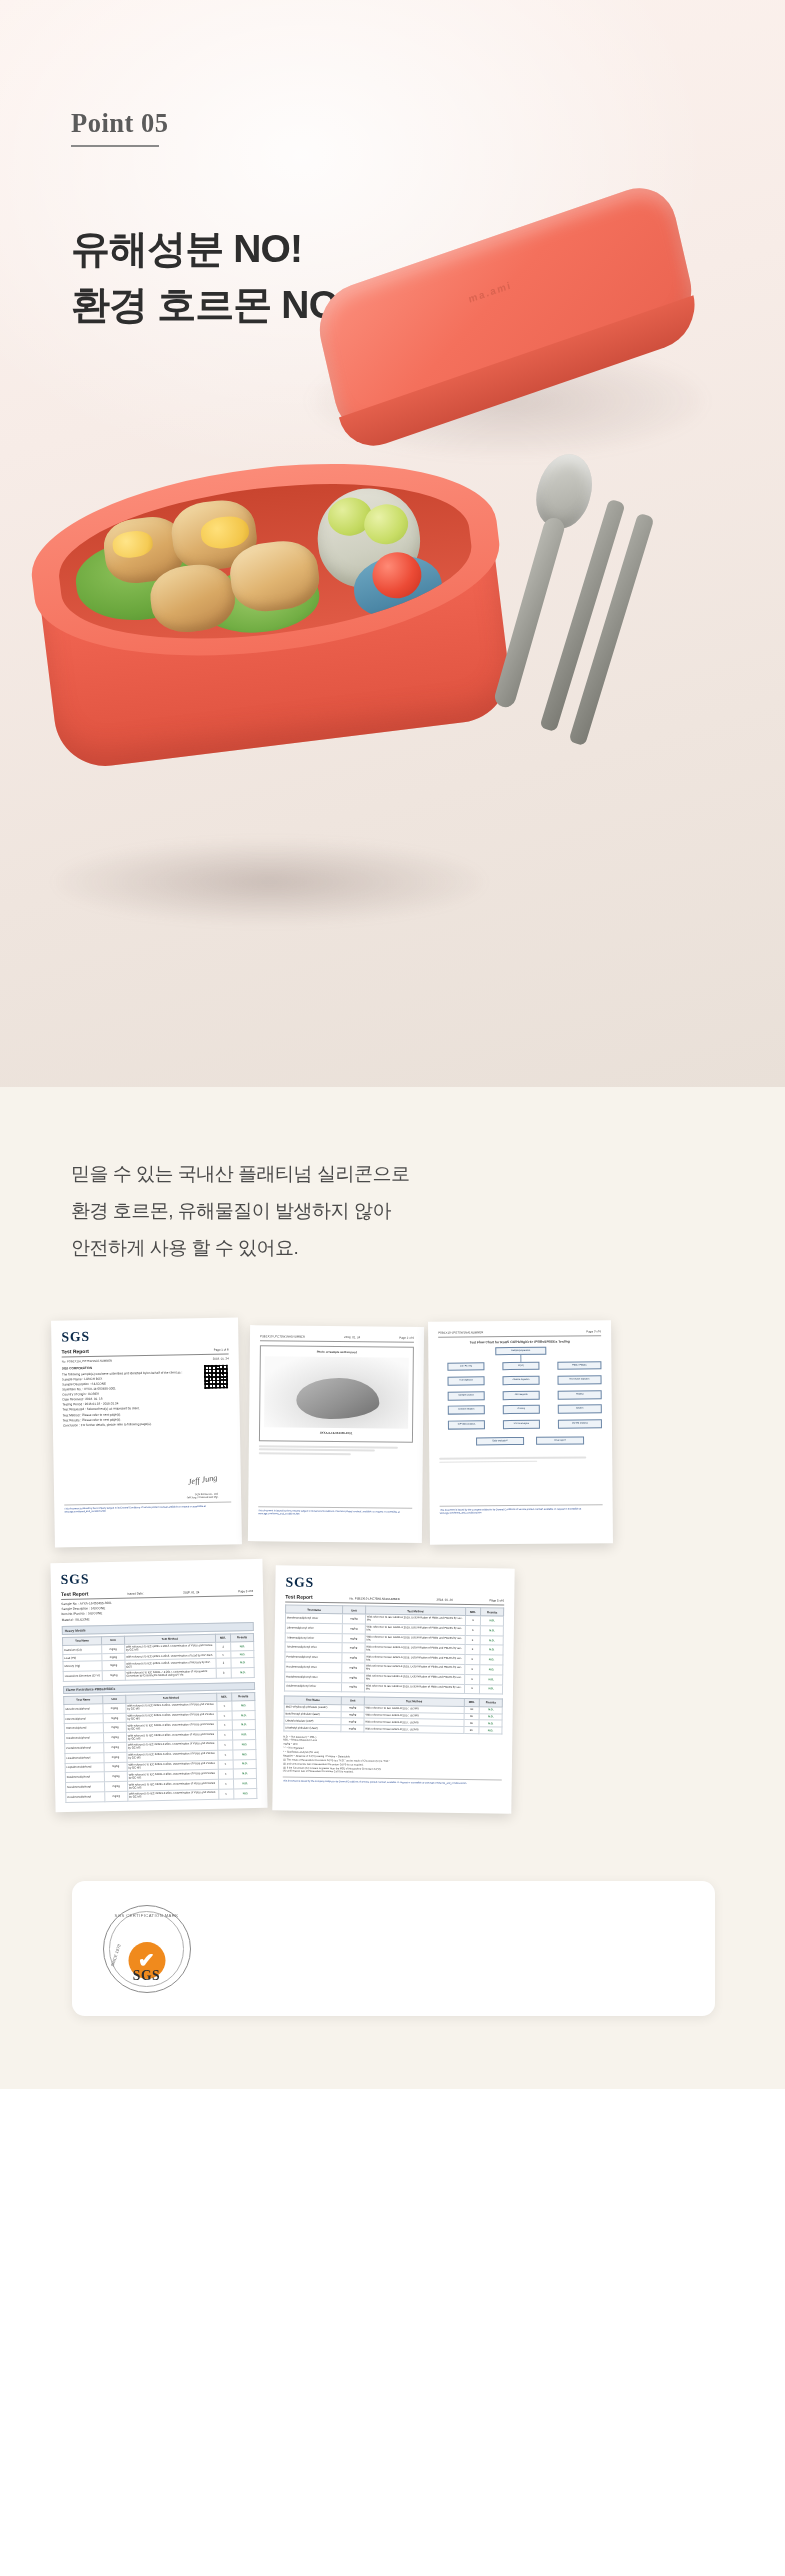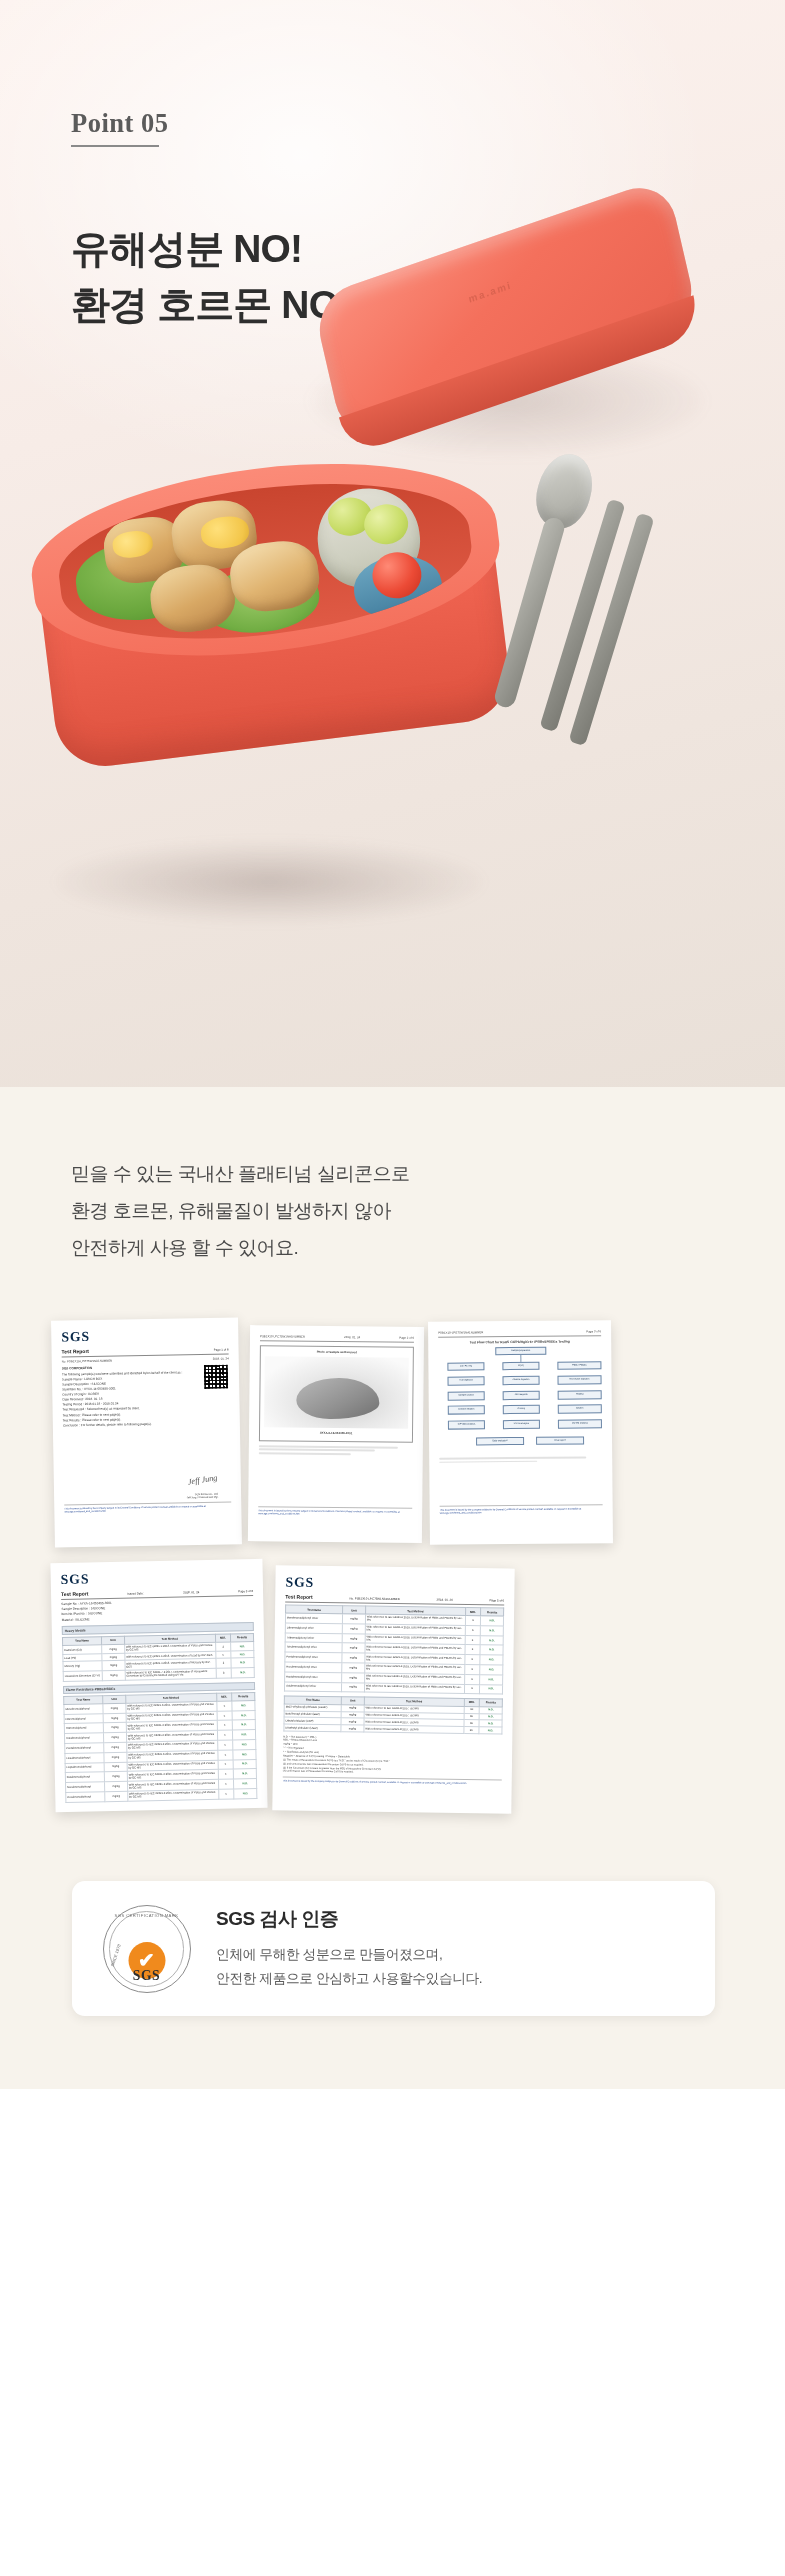--- a/index.html
+++ b/index.html
@@ -991,22 +991,17 @@
   <section class="badge-wrap">
     <div class="badge-card">
       <div class="seal">
         <div class="seal-ring"></div>
         <div class="seal-ring-inner"></div>
         <div class="seal-top-text">SGS CERTIFICATION MARK</div>
         <div class="seal-left-text">SINCE 1878</div>
         <div class="seal-check">✔</div>
         <div class="seal-sgs">SGS</div>
       </div>
-      <div class="badge-texts">
-        <div class="badge-title">SGS 검사 인증</div>
-        <div class="badge-line">인체에 무해한 성분으로 만들어졌으며,</div>
-        <div class="badge-line">안전한 제품으로 안심하고 사용할수있습니다.</div>
-      </div>
     </div>
   </section>
 
 </div>
 
 
 </body></html>

